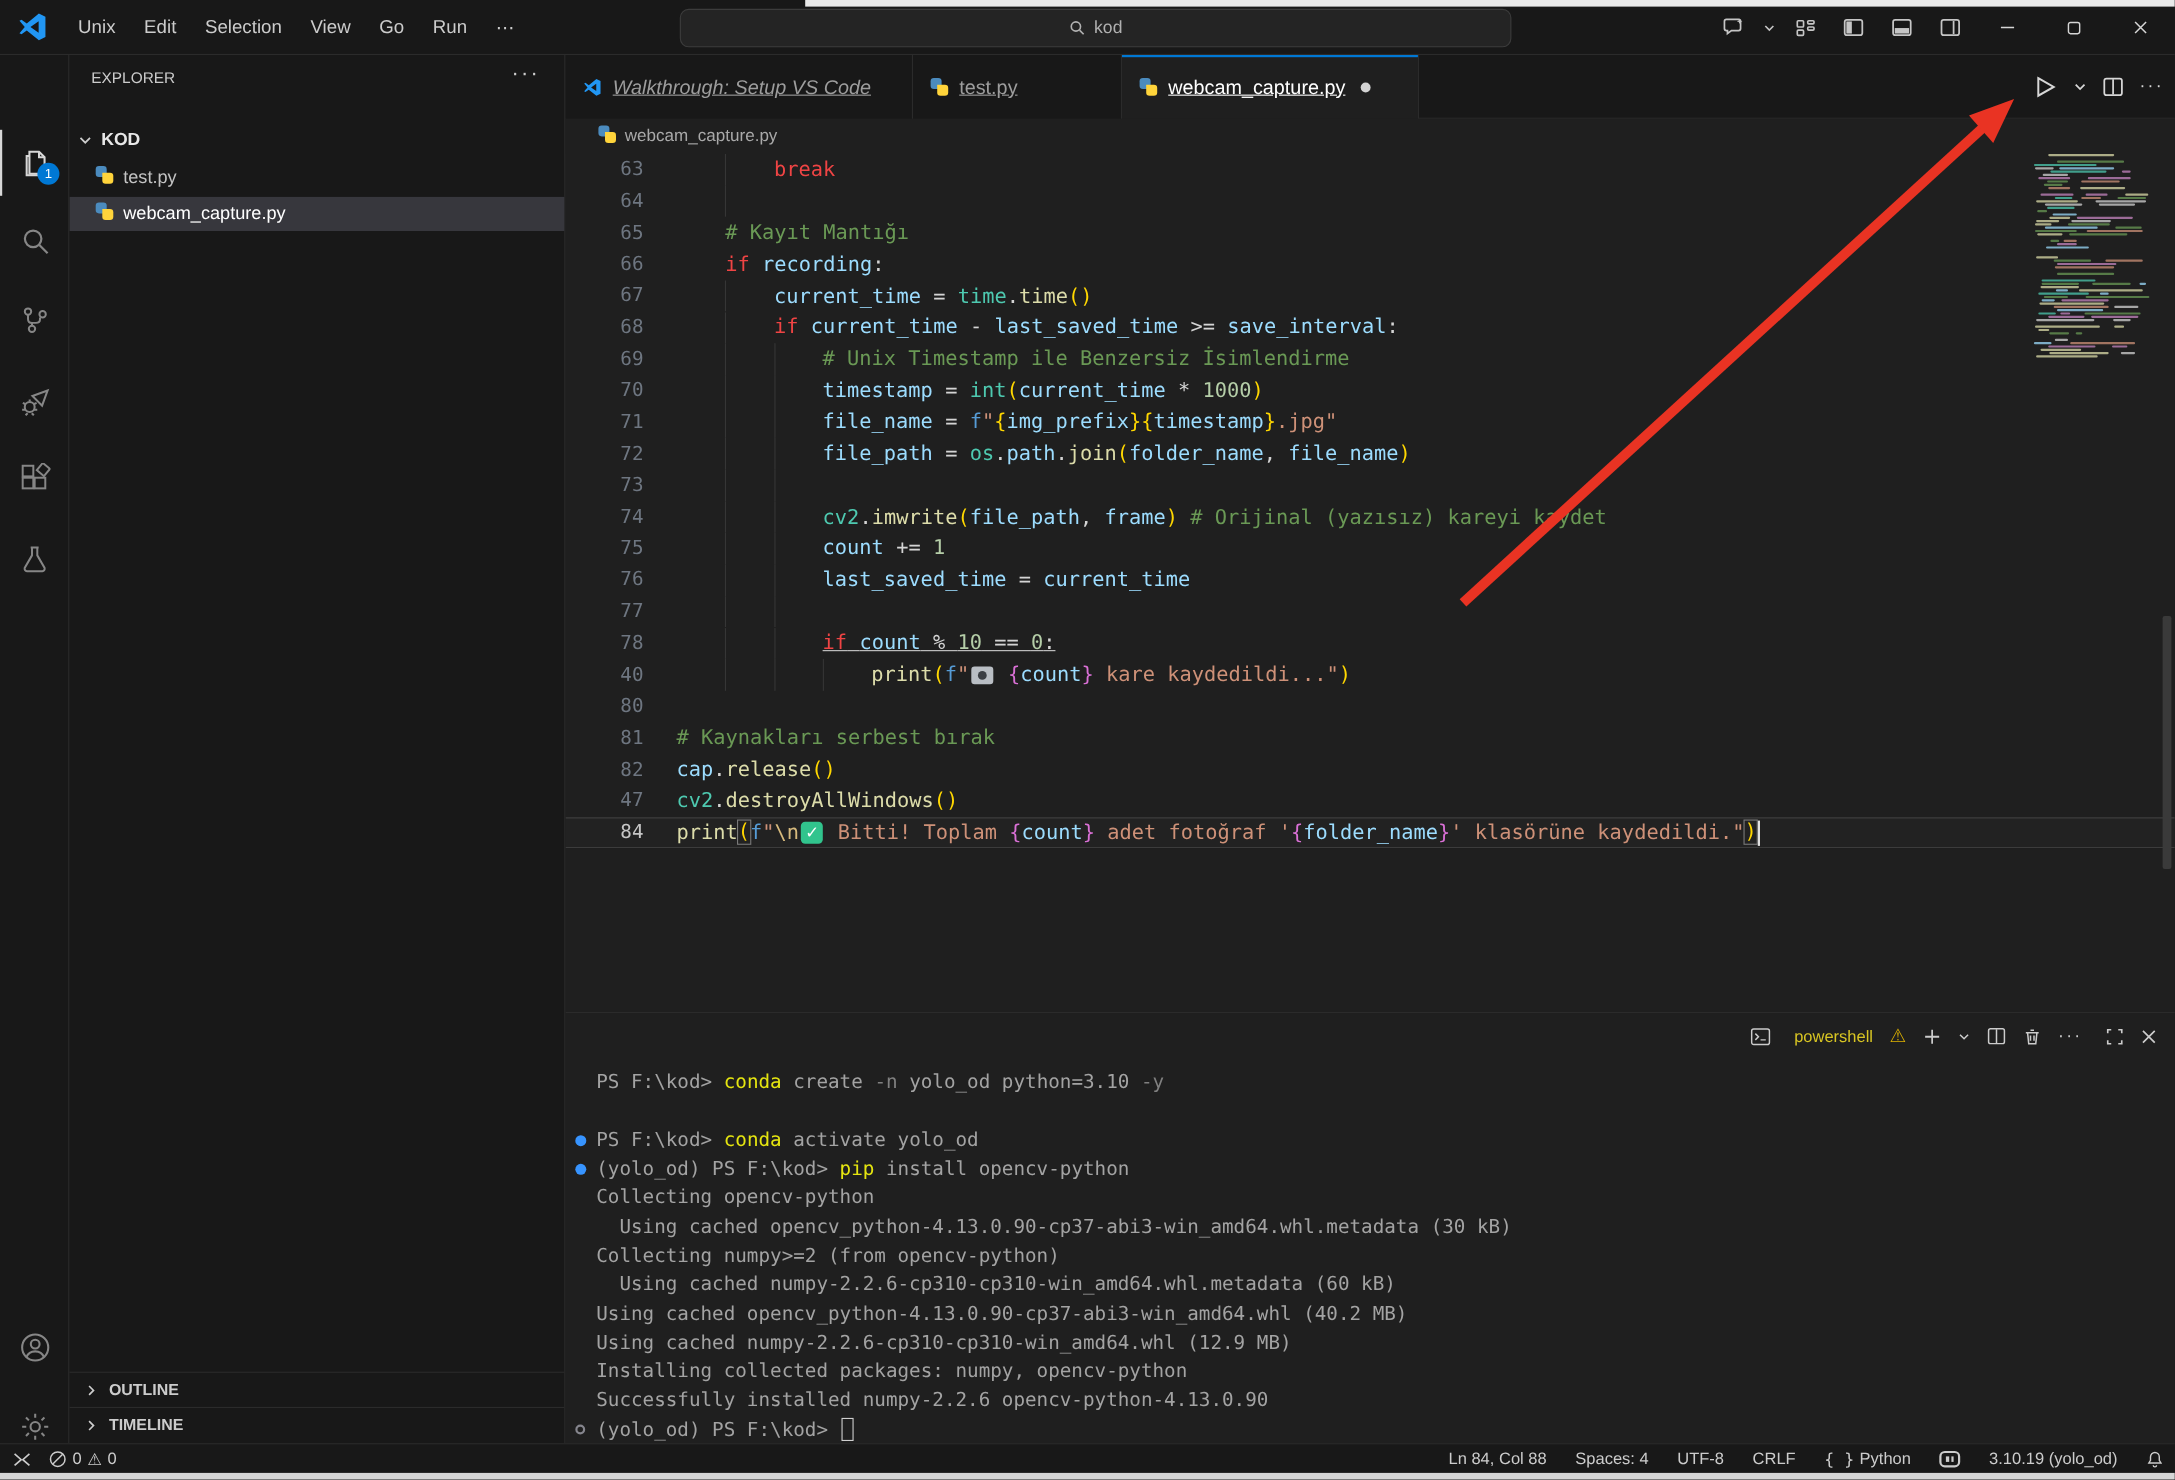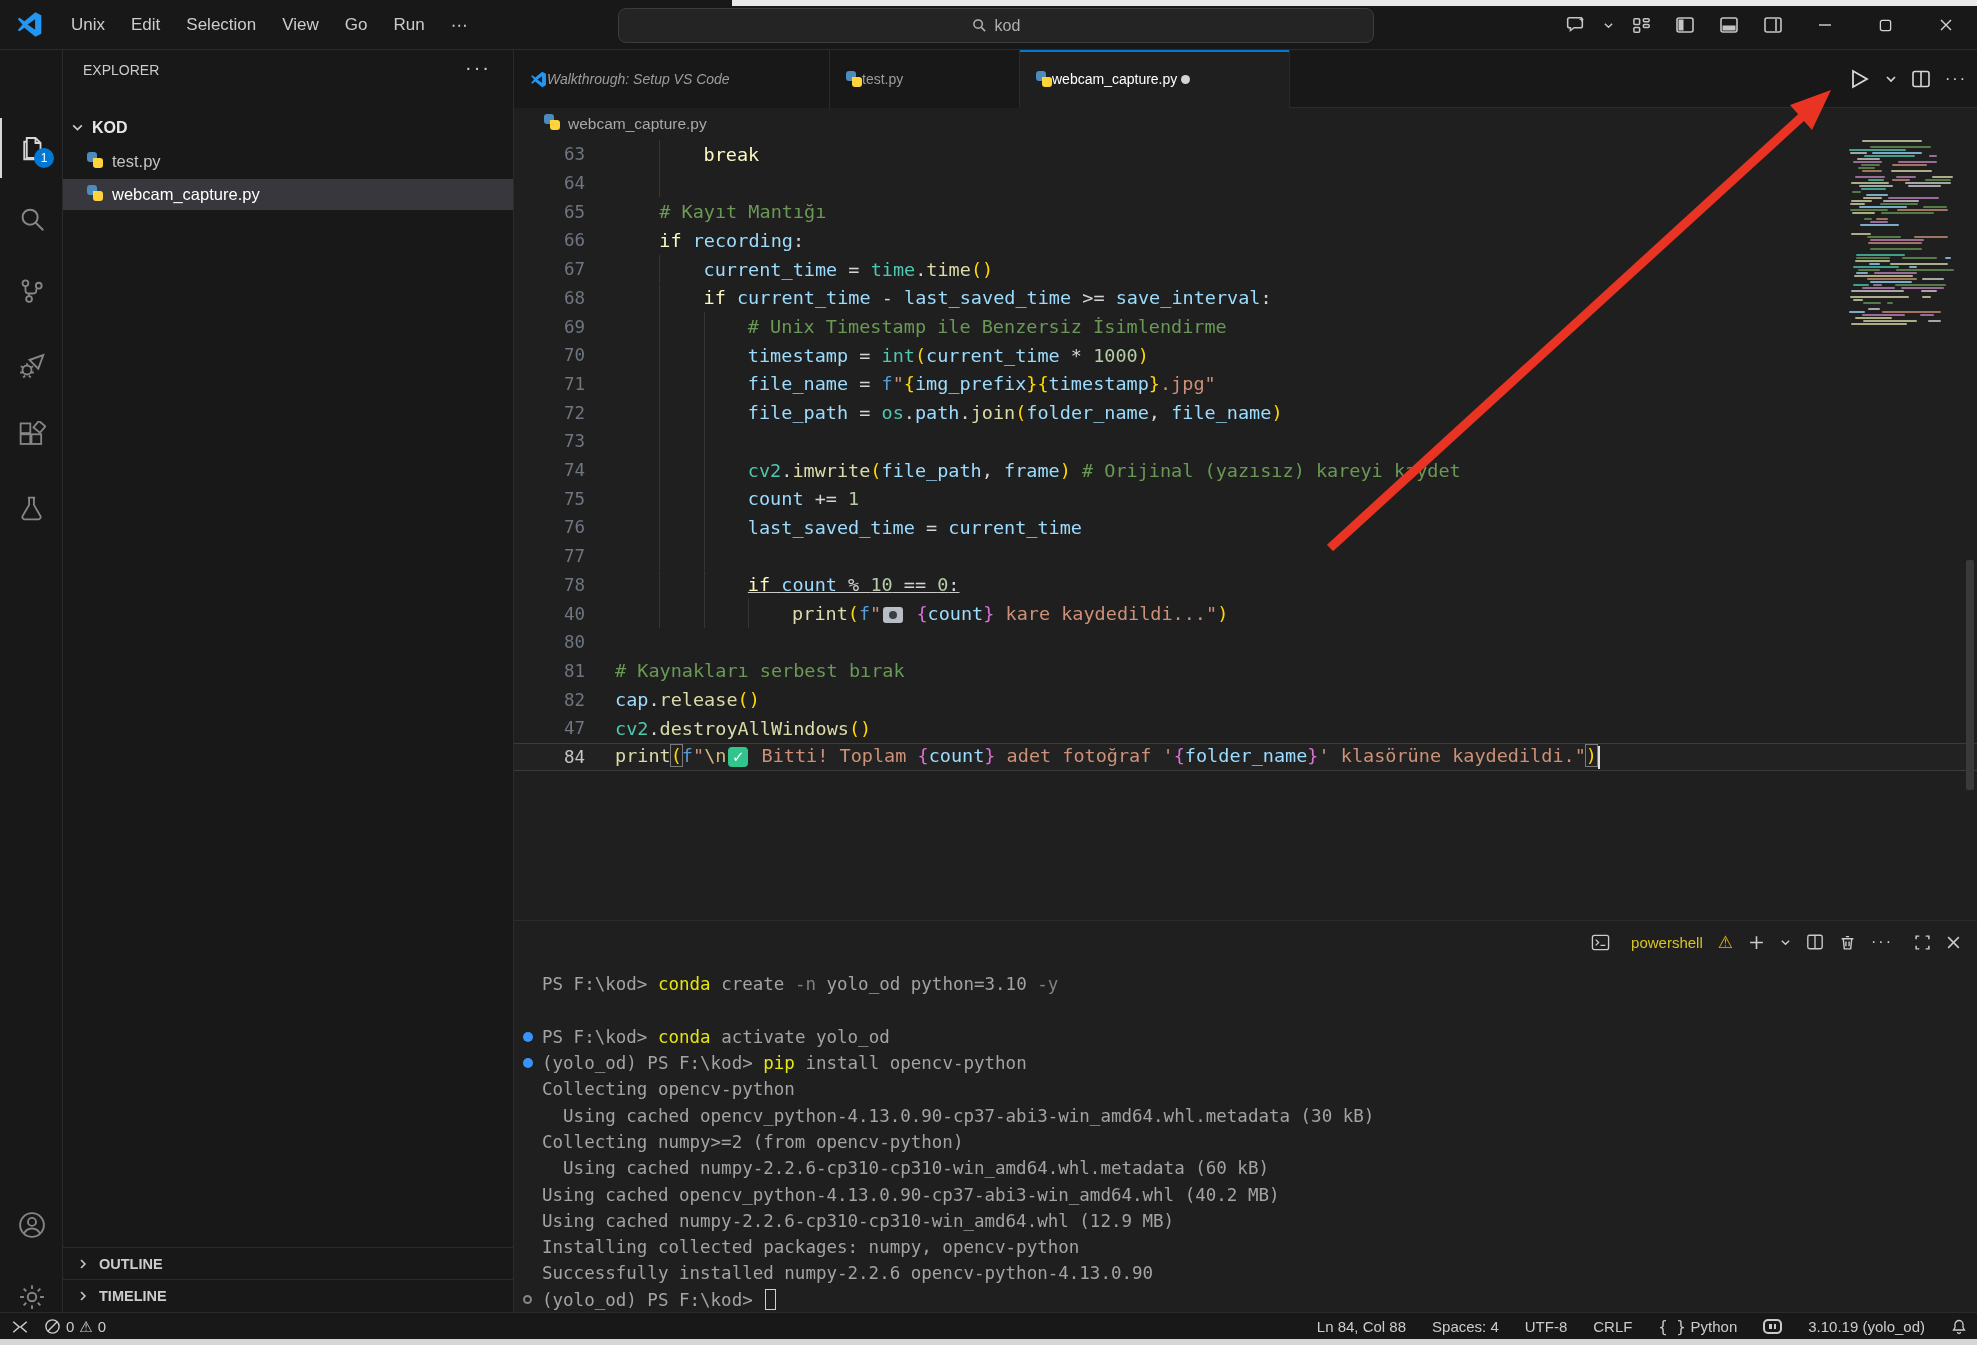--- a/index.html
+++ b/index.html
@@ -43,40 +43,40 @@
   .file-row.selected { background:#37373d; color:#ffffff; }
   .file-row .py-icon { margin-left:24px; margin-right:9px; }
   .side-section { position:absolute; left:0; width:100%; height:32px; border-top:1px solid #2b2b2b;
     display:flex; align-items:center; font-weight:bold; font-size:14.5px; color:#cccccc; }
   .side-section .chev { margin-left:14px; margin-right:10px; color:#cccccc; font-weight:normal; }
 
   
   #editor-area { position:absolute; left:514px; top:50px; width:1463px; height:1262px; background:#1f1f1f; }
   #tabbar { position:absolute; left:0; top:0; width:100%; height:58px; background:#181818;
     border-bottom:1px solid #2b2b2b; display:flex; }
-  .tab { height:58px; display:flex; align-items:center; padding:0 16px; font-size:14px;
-    color:#9d9d9d; background:#181818; border-right:1px solid #2b2b2b; position:relative; }
+  .tab { height:58px; display:flex; align-items:center; padding:0 16px; gap:10px; font-size:18px;
+    color:#9d9d9d; background:#181818; border-right:1px solid #2b2b2b; position:relative;text-decoration:underline; }
   .tab.active { background:#1f1f1f; color:#ffffff; border-bottom:none; }
   .tab.active::before { content:""; position:absolute; left:0; top:0; right:0; height:2px; background:#0078d4; }
   .tab .mod-dot { width:9px; height:9px; border-radius:50%; background:#d4d4d4; margin-left:4px; }
   .tab .italic { font-style:italic; }
   #editor-actions { position:absolute; right:10px; top:0; height:58px; display:flex; align-items:center; gap:14px; color:#d7d7d7; }
   #breadcrumb { position:absolute; left:0; top:58px; width:100%; height:32px; display:flex; align-items:center;
     gap:8px; padding-left:30px; font-size:15.5px; color:#a9a9a9; background:#1f1f1f; }
 
   
   #code { position:absolute; left:0; top:90px; width:100%; height:780px;
     font-family:"DejaVu Sans Mono", monospace; font-size:18.5px; }
   .code-row { position:absolute; left:0; width:100%; height:28.7px; display:flex; align-items:center; }
   .code-row.active { box-shadow:0 1px 0 #3c3c3c inset, 0 -1px 0 #3c3c3c inset; background:#222222; }
   .ln { position:absolute; left:0; width:71px; text-align:right; color:#6e7681; font-size:17.5px; }
   .code-row.active .ln { color:#c6c6c6; }
   .code-text { position:absolute; left:101px; white-space:pre; color:#cccccc; }
   .guide { position:absolute; top:0; width:1px; height:28.7px; background:#363636; }
-  .tk-kw{color:#fef9c3} .tk-v{color:#9CDCFE} .tk-fn{color:#DCDCAA} .tk-cl{color:#4EC9B0}
+  .tk-kw{color:#ef4444} .tk-v{color:#9CDCFE} .tk-fn{color:#DCDCAA} .tk-cl{color:#4EC9B0}
   .tk-s{color:#CE9178} .tk-n{color:#B5CEA8} .tk-c{color:#6A9955} .tk-o{color:#d4d4d4}
   .tk-e{color:#D7BA7D} .tk-b1{color:#FFD700} .tk-b2{color:#DA70D6} .tk-st{color:#569CD6}
   .tk-t{color:#a3a3a3} .tk-b1m{color:#FFD700; outline:1px solid #7a7a7a; }
   .caret { display:inline-block; width:2.5px; height:23px; background:#e0e0e0; vertical-align:middle; margin-left:1px; }
   .emoji-check { display:inline-block; width:20px; height:20px; background:#31c48d; border-radius:4px;
     color:#ffffff; font-size:15px; line-height:20px; text-align:center; vertical-align:middle; margin:0 2px; font-family:"DejaVu Sans",sans-serif;}
   .emoji-cam { display:inline-block; width:20px; height:16px; background:#b9bec4; border-radius:3px;
     vertical-align:middle; margin:0 2px; position:relative; }
   .emoji-cam::after { content:""; position:absolute; left:6px; top:4px; width:8px; height:8px;
     border-radius:50%; background:#3b3f44; }

